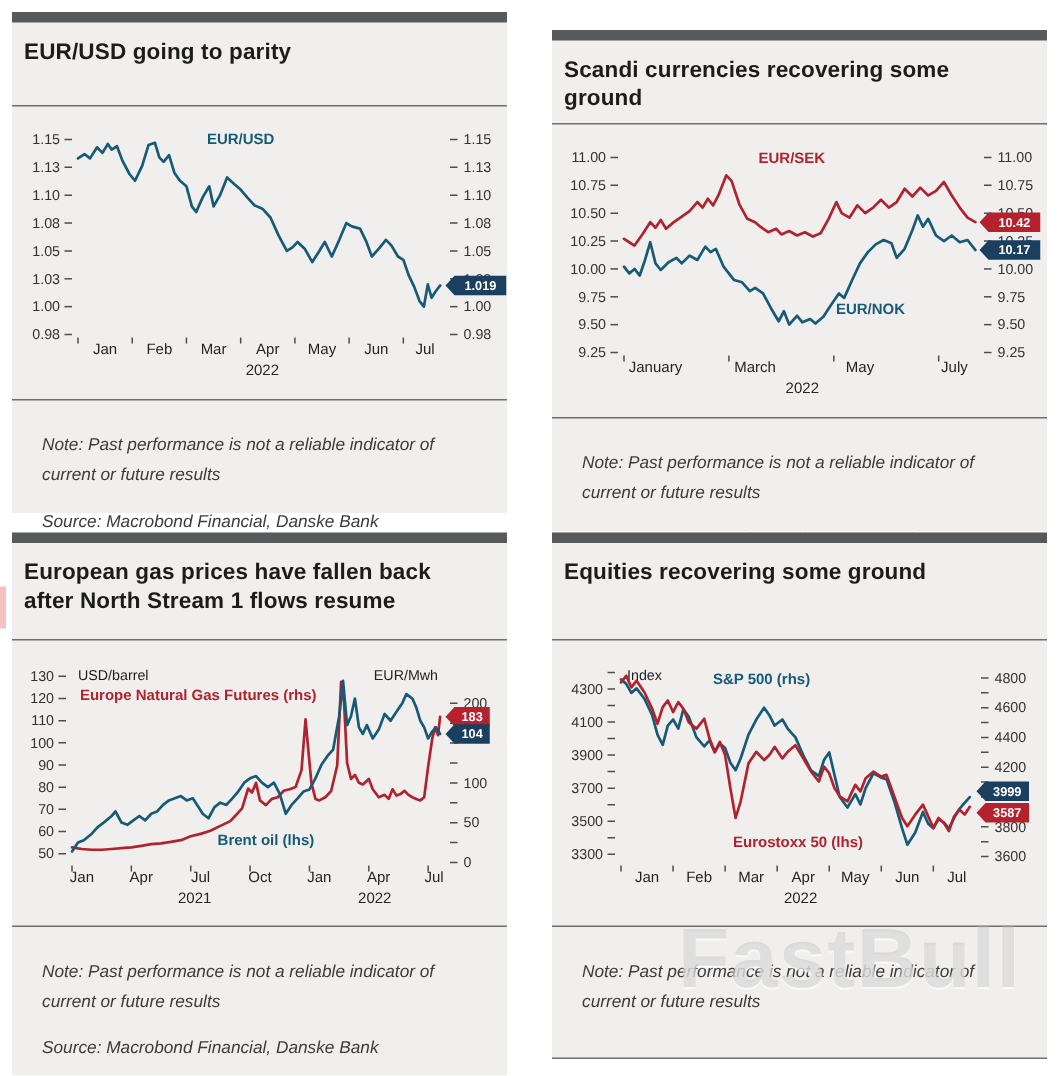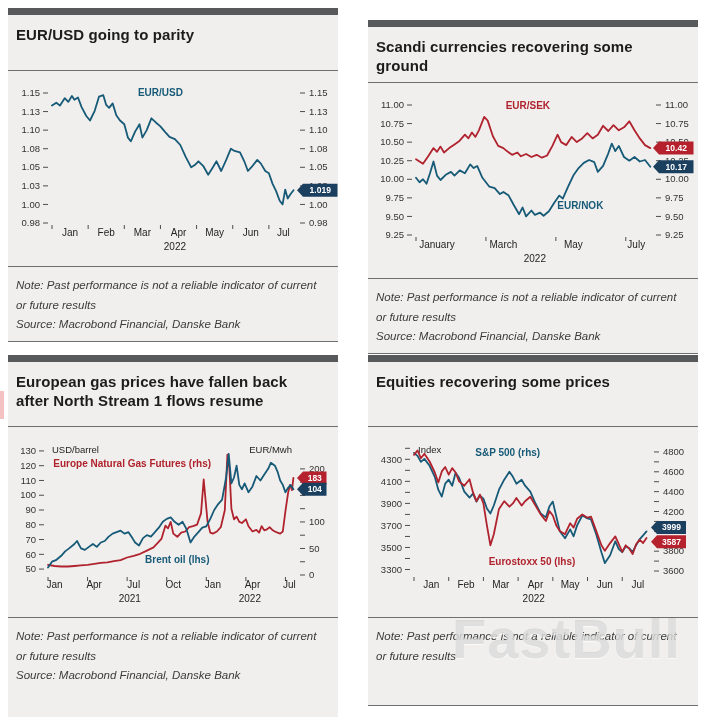--- a/index.html
+++ b/index.html
@@ -15,21 +15,21 @@
             color:#1c1c1c;line-height:1.28;letter-spacing:.1px;flex:0 0 auto}
   .panel-top .titlebox{height:55px}
   .panel-bot .titlebox{height:64px}
   .rule{border-top:1px solid #6e6f71;height:0;flex:0 0 auto}
   .rule.bottom{margin-top:auto}
   .chartbox{flex:0 0 auto}
   .panel-top .chartbox{height:195px}
   .panel-bot .chartbox{height:190px}
   .note{padding:9px 10px 0 8px;font-style:italic;font-size:11.5px;line-height:1.7;
         color:#3b3b3b;max-width:302px}
-  .note p{margin:0}
+  .note p{margin:12px}
   .watermark{position:absolute;left:452px;top:606px;font-size:56px;font-weight:bold;
              color:rgba(185,185,185,.42);letter-spacing:1px;z-index:5;pointer-events:none;
              text-shadow:0 1px 1px rgba(255,255,255,.7)}
   .edge-artifact{position:absolute;left:0;top:391px;width:4px;height:28px;
                  background:rgba(230,120,120,.45);z-index:4}
   svg text{font-family:"Liberation Sans",sans-serif}
 </style>
 </head>
 <body>
 
@@ -227,21 +227,21 @@
   <div class="rule"></div>
   <div class="note">
     <p>Note: Past performance is not a reliable indicator of current or future results</p>
     <p>Source: Macrobond Financial, Danske Bank</p>
   </div>
   <div class="rule bottom"></div>
 </section>
 
 <section class="panel panel-bot" id="p3">
   <div class="topbar"></div>
-  <h2 class="titlebox">Equities recovering some prices</h2>
+  <h2 class="titlebox">Equities recovering some ground</h2>
   <div class="rule"></div>
   <div class="chartbox"><svg id="chart3" width="330" height="190" viewBox="0 0 330 190">
         <line x1="37" x2="42" y1="21.305084745762713" y2="21.305084745762713" stroke="#4d4d4d" stroke-width="1"></line>
         <line x1="37" x2="42" y1="32.32203389830509" y2="32.32203389830509" stroke="#4d4d4d" stroke-width="1"></line>
         <text x="34" y="35.52203389830509" text-anchor="end" font-size="9.5" fill="#333333">4300</text>
         <line x1="37" x2="42" y1="43.33898305084746" y2="43.33898305084746" stroke="#4d4d4d" stroke-width="1"></line>
         <line x1="37" x2="42" y1="54.35593220338983" y2="54.35593220338983" stroke="#4d4d4d" stroke-width="1"></line>
         <text x="34" y="57.55593220338983" text-anchor="end" font-size="9.5" fill="#333333">4100</text>
         <line x1="37" x2="42" y1="65.37288135593221" y2="65.37288135593221" stroke="#4d4d4d" stroke-width="1"></line>
         <line x1="37" x2="42" y1="76.38983050847457" y2="76.38983050847457" stroke="#4d4d4d" stroke-width="1"></line>

